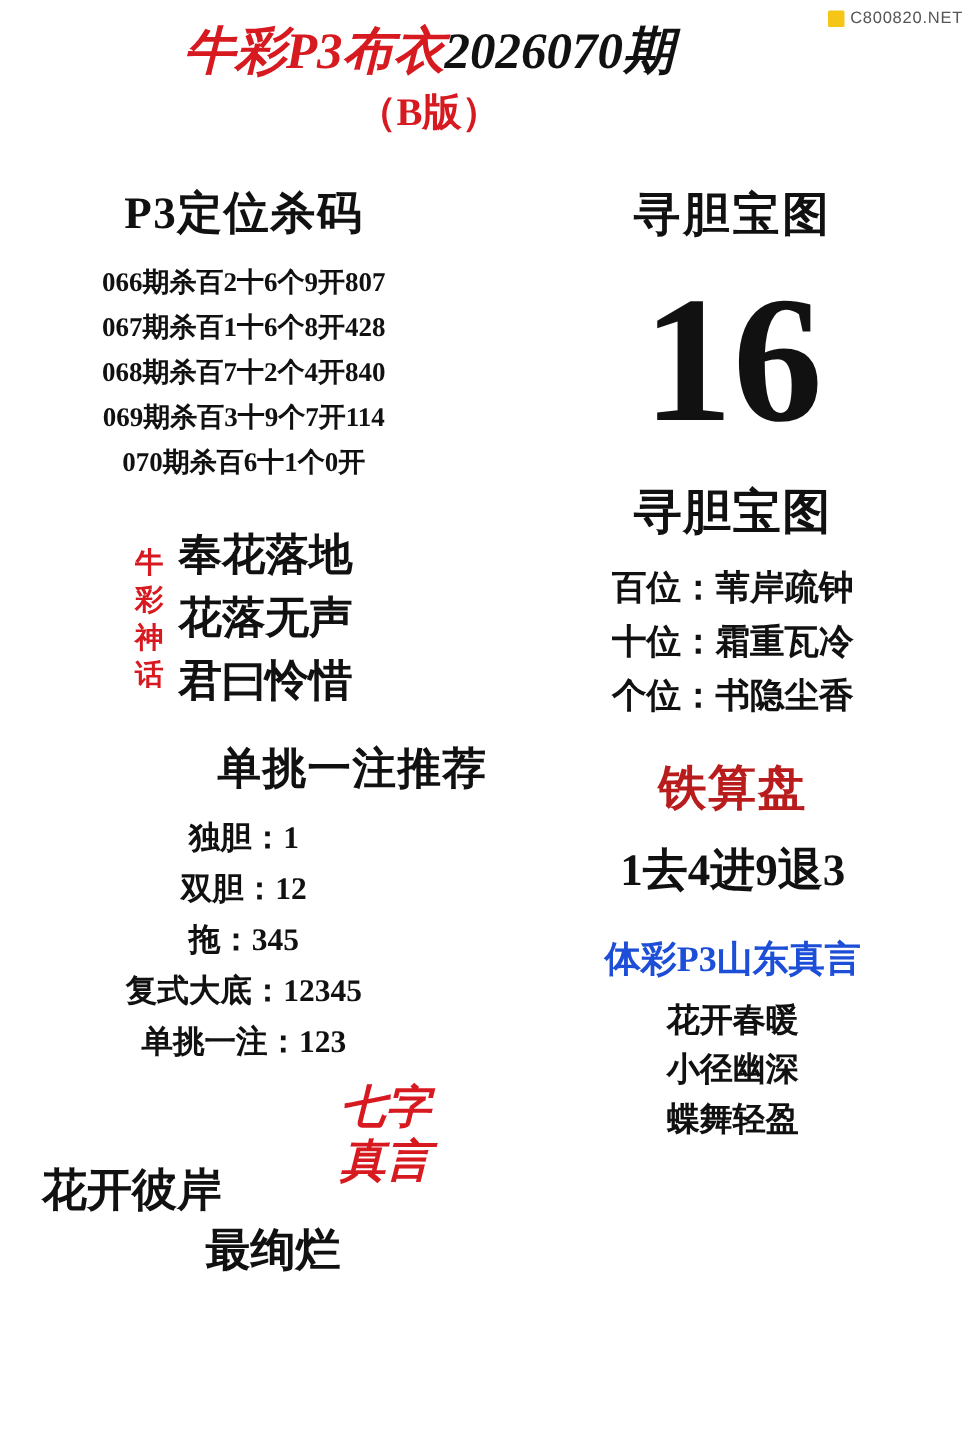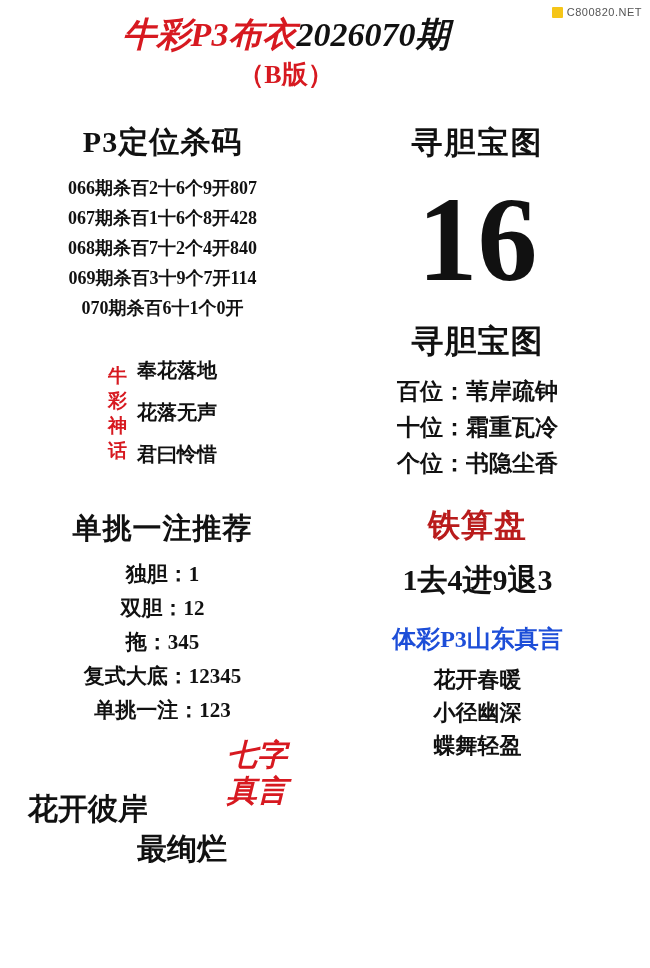--- a/index.html
+++ b/index.html
@@ -73,21 +73,21 @@
   }
   
   .col-left {
     position: absolute;
     left: 0;
     top: 122px;
     width: 325px;
   }
   .col-right {
     position: absolute;
-    left: 315px;
+    left: 326px;
     top: 122px;
     width: 325px;
   }
   .blk { text-align: center; }
 
   .title-killcode {
     font-size: 30px;
     font-weight: bold;
     color: #111;
     letter-spacing: 1px;
@@ -111,32 +111,33 @@
   }
   .myth-vert {
     color: #d71920;
     font-size: 19px;
     font-weight: bold;
     line-height: 25px;
     letter-spacing: 0;
     padding-top: 2px;
   }
   .myth-lines {
-    font-size: 20px;
+    font-size: 29px;
     font-weight: bold;
     color: #111;
     line-height: 42px;
   }
 
   .title-single {
-    margin-top: 34px;
+    margin-top: 18px;
     font-size: 29px;
     font-weight: bold;
     color: #111;
     letter-spacing: 1px;
+    text-align: right;
   }
   .single-list {
     margin-top: 8px;
     font-size: 21px;
     font-weight: bold;
     color: #111;
     line-height: 34px;
   }
 
   .seven-wrap {

